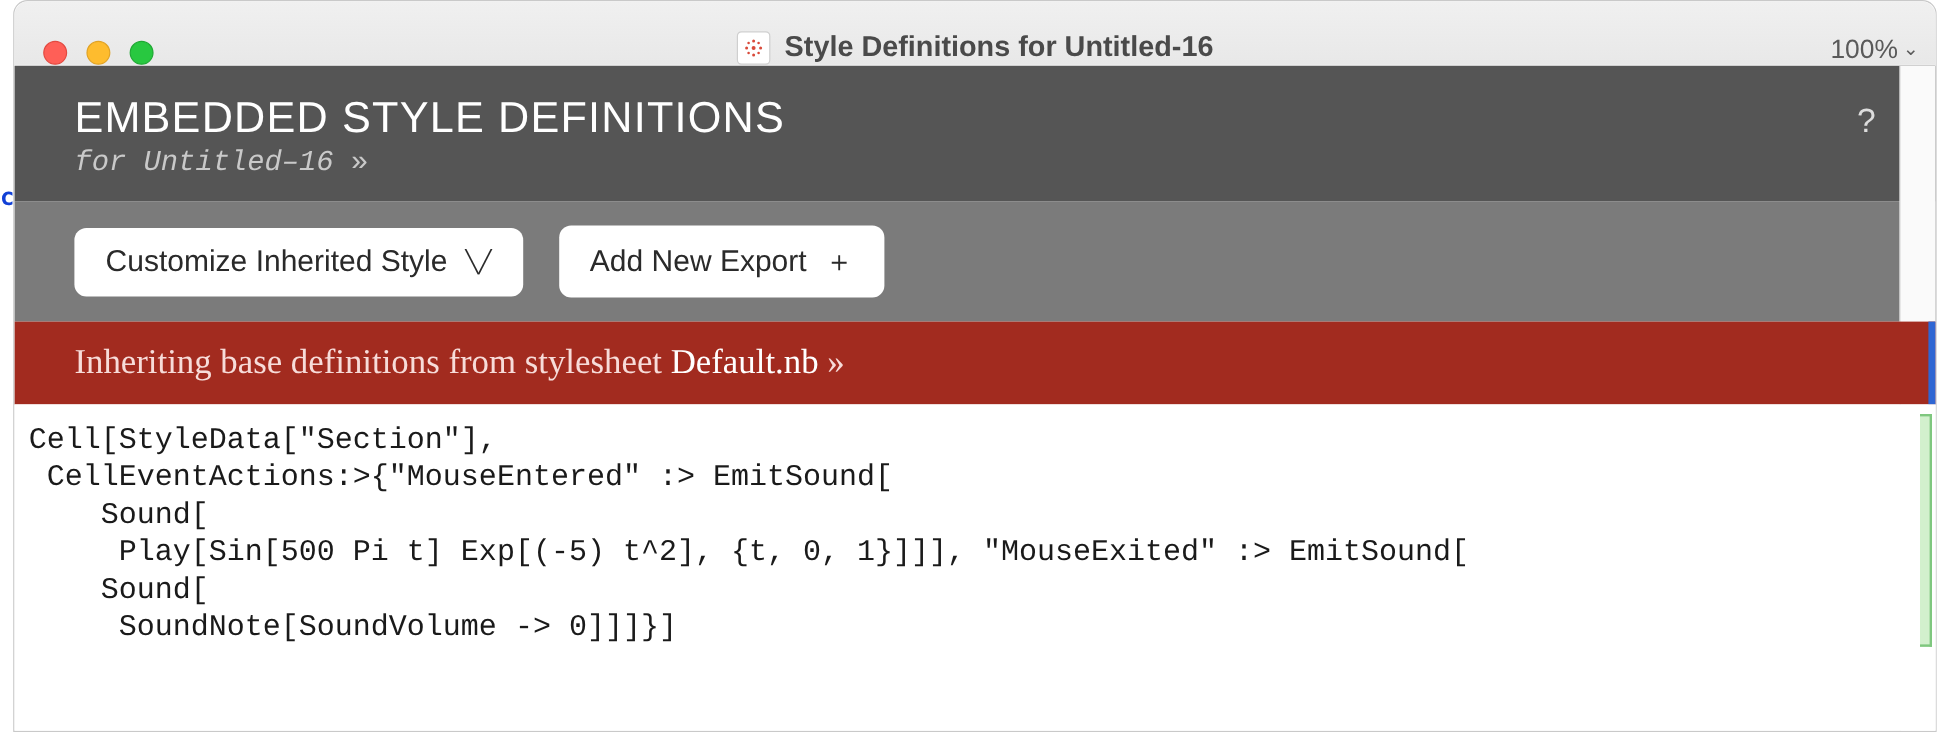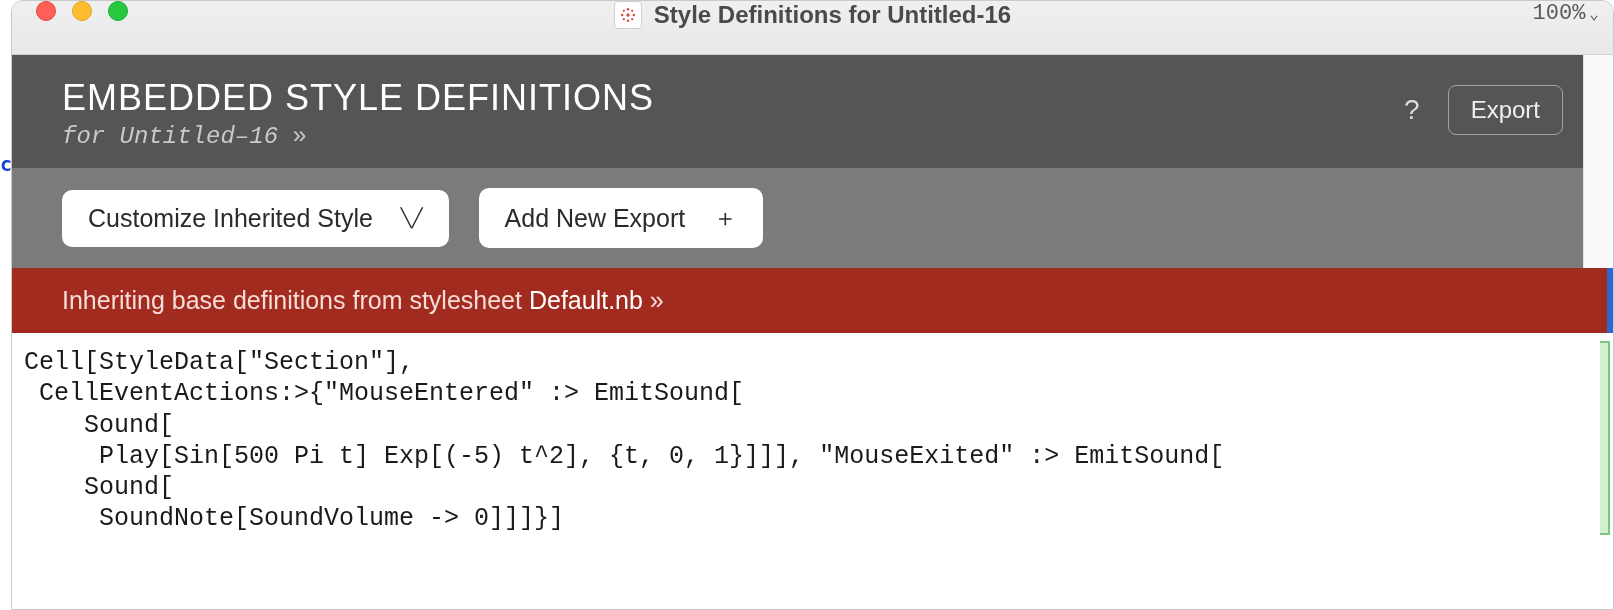--- a/index.html
+++ b/index.html
@@ -37,21 +37,21 @@
     overflow: hidden;
     display: flex;
     flex-direction: column;
   }
   
   .titlebar {
     height: 54px;
     background: linear-gradient(#f0f0f0, #e8e8e8);
     border-bottom: 1px solid #d0d0d0;
     display: flex;
-    align-items: flex-start;
+    align-items: flex-end;
     position: relative;
     border-top-left-radius: 12px;
     border-top-right-radius: 12px;
   }
   .traffic-lights { display: flex; gap: 16px; padding-left: 24px; }
   .tl { width: 20px; height: 20px; border-radius: 50%; }
   .tl.red { background: #ff5f57; border: 1px solid #e24a41; }
   .tl.yellow { background: #febc2e; border: 1px solid #e1a325; }
   .tl.green { background: #28c840; border: 1px solid #20a934; }
   .titlebar-center {
@@ -79,21 +79,20 @@
     color: #4a4a4a;
   }
   .zoom {
     margin-left: auto;
     padding-right: 14px;
     font-size: 22px;
     color: #5a5a5a;
     display: flex;
     align-items: center;
     gap: 4px;
-    font-family: Liberation Mono, monospace;
   }
   .zoom .chev {
     font-size: 16px;
   }
   
   .dark-header {
     background: #555555;
     padding: 22px 50px 18px 50px;
     display: flex;
     align-items: flex-start;
@@ -143,21 +142,21 @@
   }
   .white-btn {
     background: #fff;
     border: none;
     border-radius: 10px;
     padding: 14px 26px;
     font-size: 25px;
     color: #2a2a2a;
     display: flex;
     align-items: center;
-    gap: 28px;
+    gap: 15px;
     cursor: pointer;
   }
   .white-btn .chev-down {
     font-size: 18px;
   }
   .white-btn .plus {
     font-size: 24px;
     font-weight: 300;
   }
   .spacer { flex: 1; }
@@ -168,23 +167,24 @@
     color: #eee;
     font-size: 25px;
     background: transparent;
     cursor: pointer;
   }
   
   .red-banner {
     background: #a22b1f;
     color: #f7dcd9;
     padding: 18px 50px;
-    font-size: 25px;
+    font-size: 29px;
     position: relative;
     border-right: 6px solid #2f66d3;
+    font-family: Liberation Serif, serif;
   }
   .red-banner .ss-name { color: #fff; }
   .red-banner .arrows { letter-spacing: -4px; }
   
   .code-area {
     flex: 1;
     background: #fff;
     position: relative;
   }
   .code-content {
@@ -259,21 +259,20 @@
 
   <div class="dark-header">
     <div class="dh-left">
       <div class="dh-title">EMBEDDED STYLE DEFINITIONS</div>
       <div class="dh-sub">
         <span>for </span><span>Untitled–16</span> <span class="arrows">»</span>
       </div>
     </div>
     <div class="dh-right">
       <div class="help-q">?</div>
-      <button class="export-btn">Export</button>
     </div>
   </div>
 
   <div class="gray-toolbar">
     <button class="white-btn">
       <span>Customize Inherited Style</span>
       <span class="chev-down">╲╱</span>
     </button>
     <button class="white-btn">
       <span>Add New Export</span>

